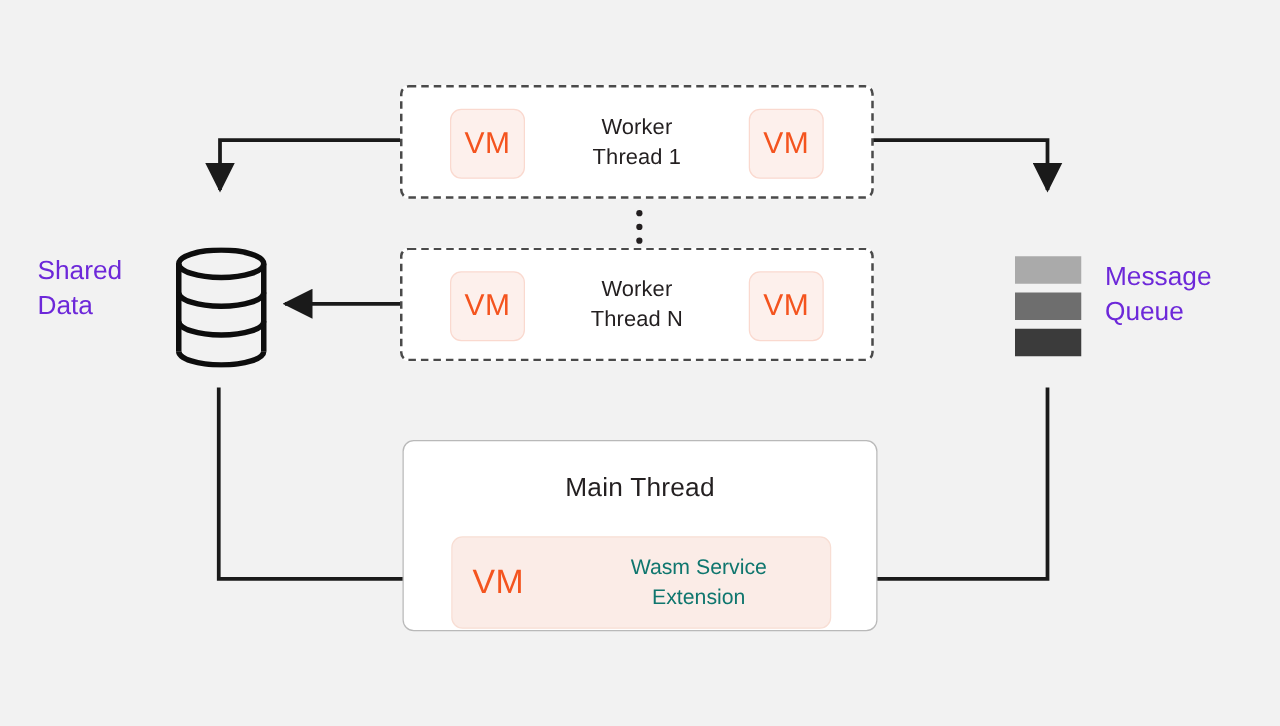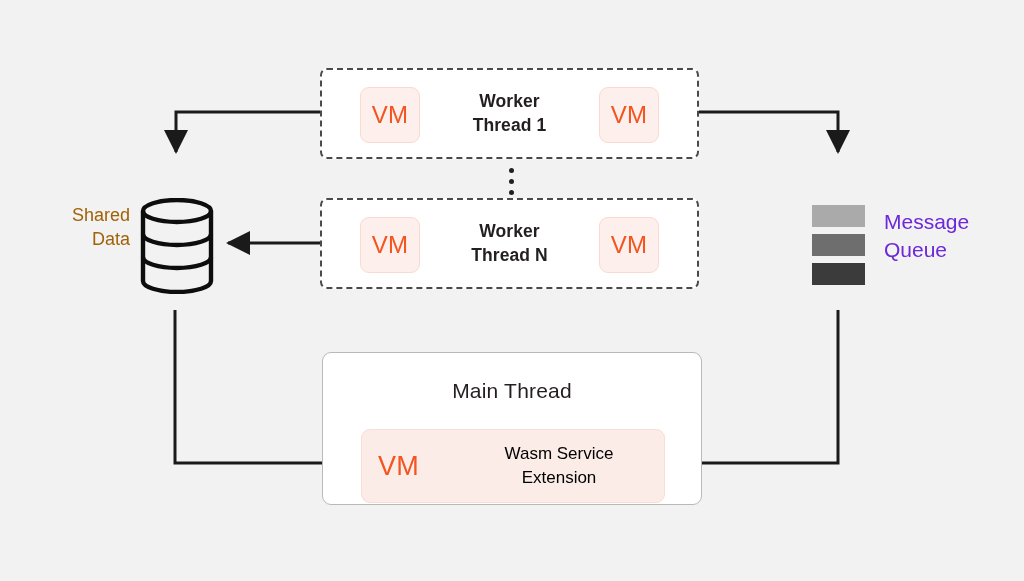--- a/index.html
+++ b/index.html
@@ -41,21 +41,20 @@
     left: 0;
     right: 0;
     top: 50%;
     transform: translateY(-50%);
     text-align: center;
     font-size: 17.5px;
     line-height: 1.42;
     color: #231f20;
     white-space: pre-line;
     letter-spacing: .1px;
-    font-weight: bold;
   }
 
   .vm-chip {
     position: absolute;
     width: 60px;
     height: 56px;
     background: #fdf0ec;
     border: 1.6px solid #fad9cf;
     border-radius: 9px;
     box-sizing: border-box;
@@ -110,36 +109,35 @@
     letter-spacing: .3px;
   }
   #wasm-label {
     position: absolute;
     right: 20px;
     top: 50%;
     transform: translateY(-50%);
     text-align: center;
     font-size: 17px;
     line-height: 1.4;
-    color: #000000;
+    color: #0f766e;
     white-space: pre-line;
     width: 170px;
   }
 
   
   #shared-data-group { position: absolute; left: 30px; top: 195px; }
   #shared-data-label {
     position: absolute;
     left: 0;
     top: 8px;
     width: 100px;
-    text-align: right;
-    font-size: 18px;
+    font-size: 21px;
     line-height: 1.35;
-    color: #a16207;
+    color: #6d28d9;
     white-space: pre-line;
   }
   #db-icon { position: absolute; left: 108px; top: 3px; }
 
   
   #message-queue-group { position: absolute; left: 812px; top: 200px; }
   .mq-bar {
     position: absolute;
     left: 0;
     width: 53px;

